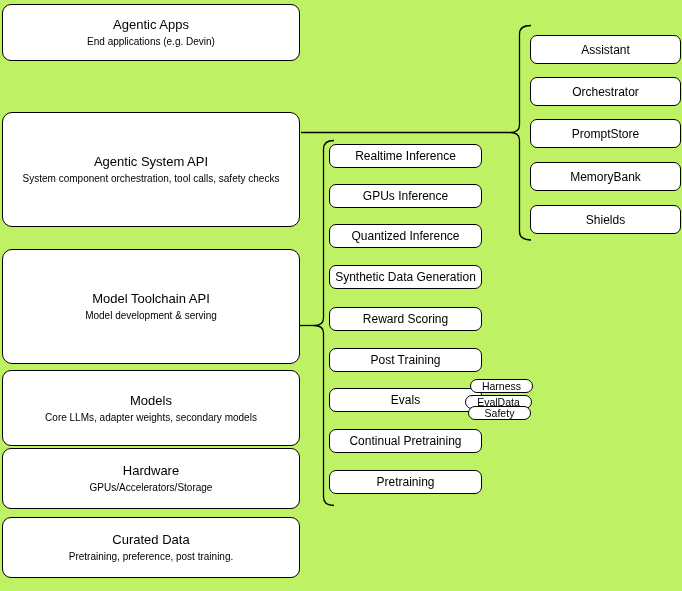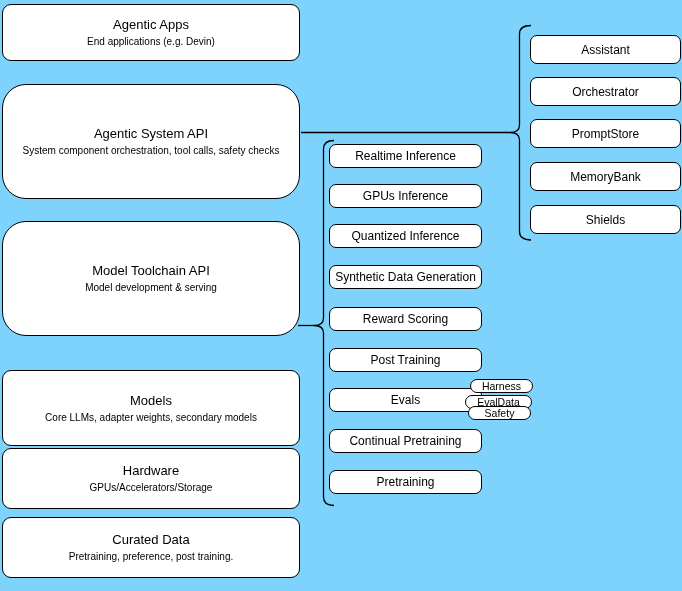--- a/index.html
+++ b/index.html
@@ -1,20 +1,20 @@
 <!DOCTYPE html>
 <html><head>
 <meta charset="utf-8">
 <style>
   html, body { margin: 0; padding: 0; background: #ffffff; }
   #canvas {
     position: relative;
     width: 682px;
     height: 591px;
-    background: #7dd3fc;
+    background: #bef264;
     font-family: "Liberation Sans", "DejaVu Sans", sans-serif;
     color: #000000;
     overflow: hidden;
   }
   #connectors {
     position: absolute;
     left: 0; top: 0;
     width: 682px; height: 591px;
   }
   .box {
@@ -23,21 +23,21 @@
     background: #ffffff;
     border: 1.3px solid #000000;
     display: flex;
     flex-direction: column;
     align-items: center;
     justify-content: center;
     text-align: center;
     gap: 4px;
   }
   .left-box { left: 2px; width: 298px; border-radius: 9px; }
-  .left-box.big { border-radius: 24px; }
+  .left-box.big { border-radius: 10px; margin-top: 28px; }
   .left-box .t { font-size: 13px; line-height: 15px; }
   .left-box .s { font-size: 10px; line-height: 12px; }
   .mid-box {
     left: 329px; width: 153px; height: 24px;
     border-radius: 7px;
     font-size: 12px;
   }
   .right-box {
     left: 530px; width: 151px; height: 29px;
     border-radius: 7px;

